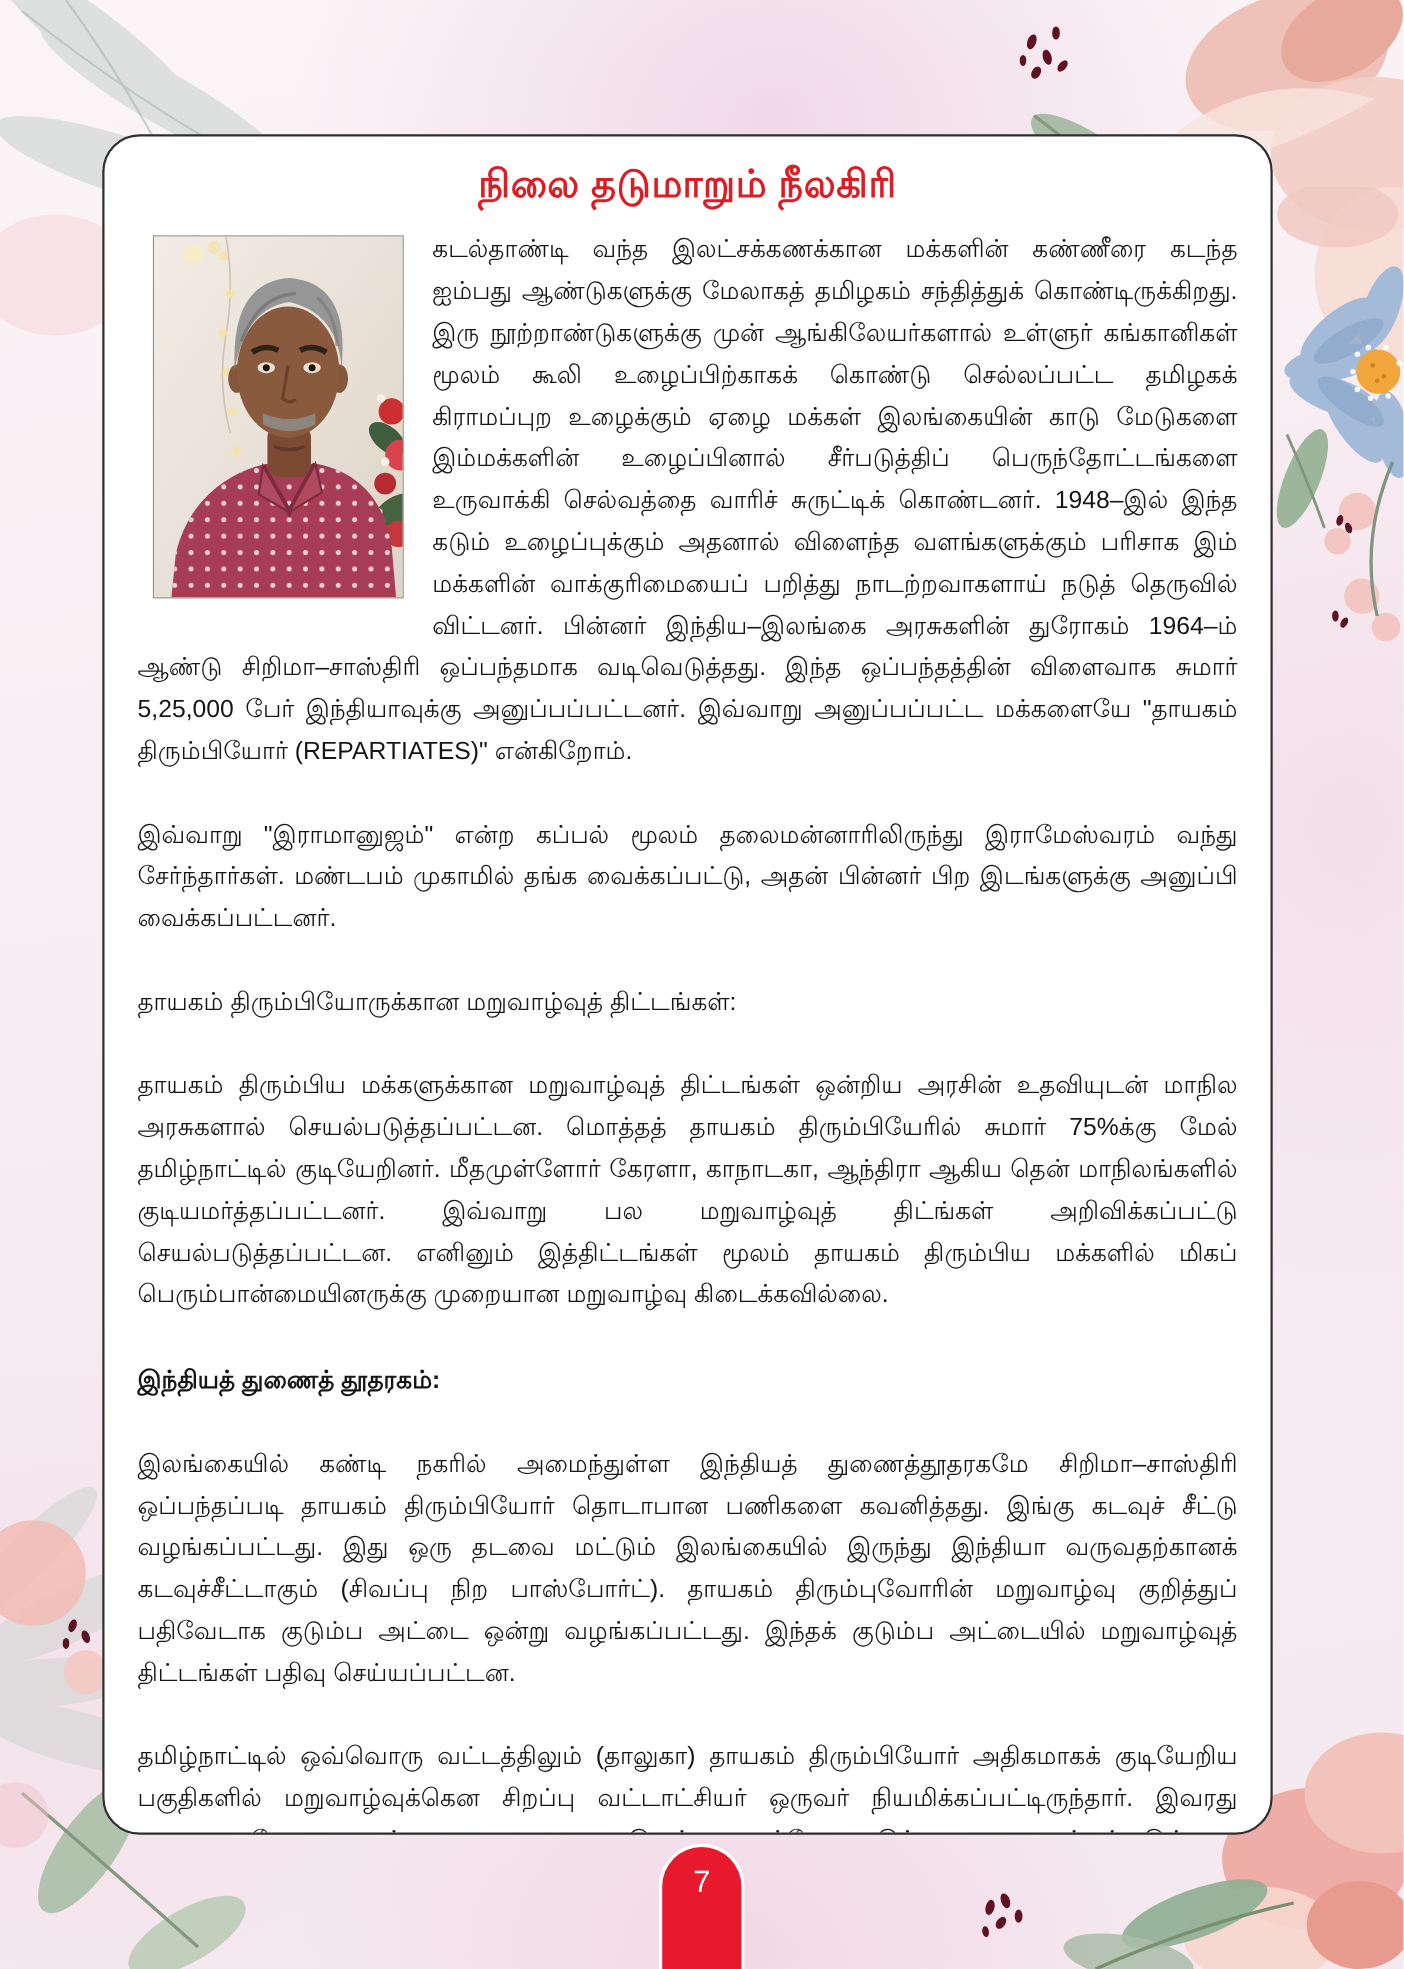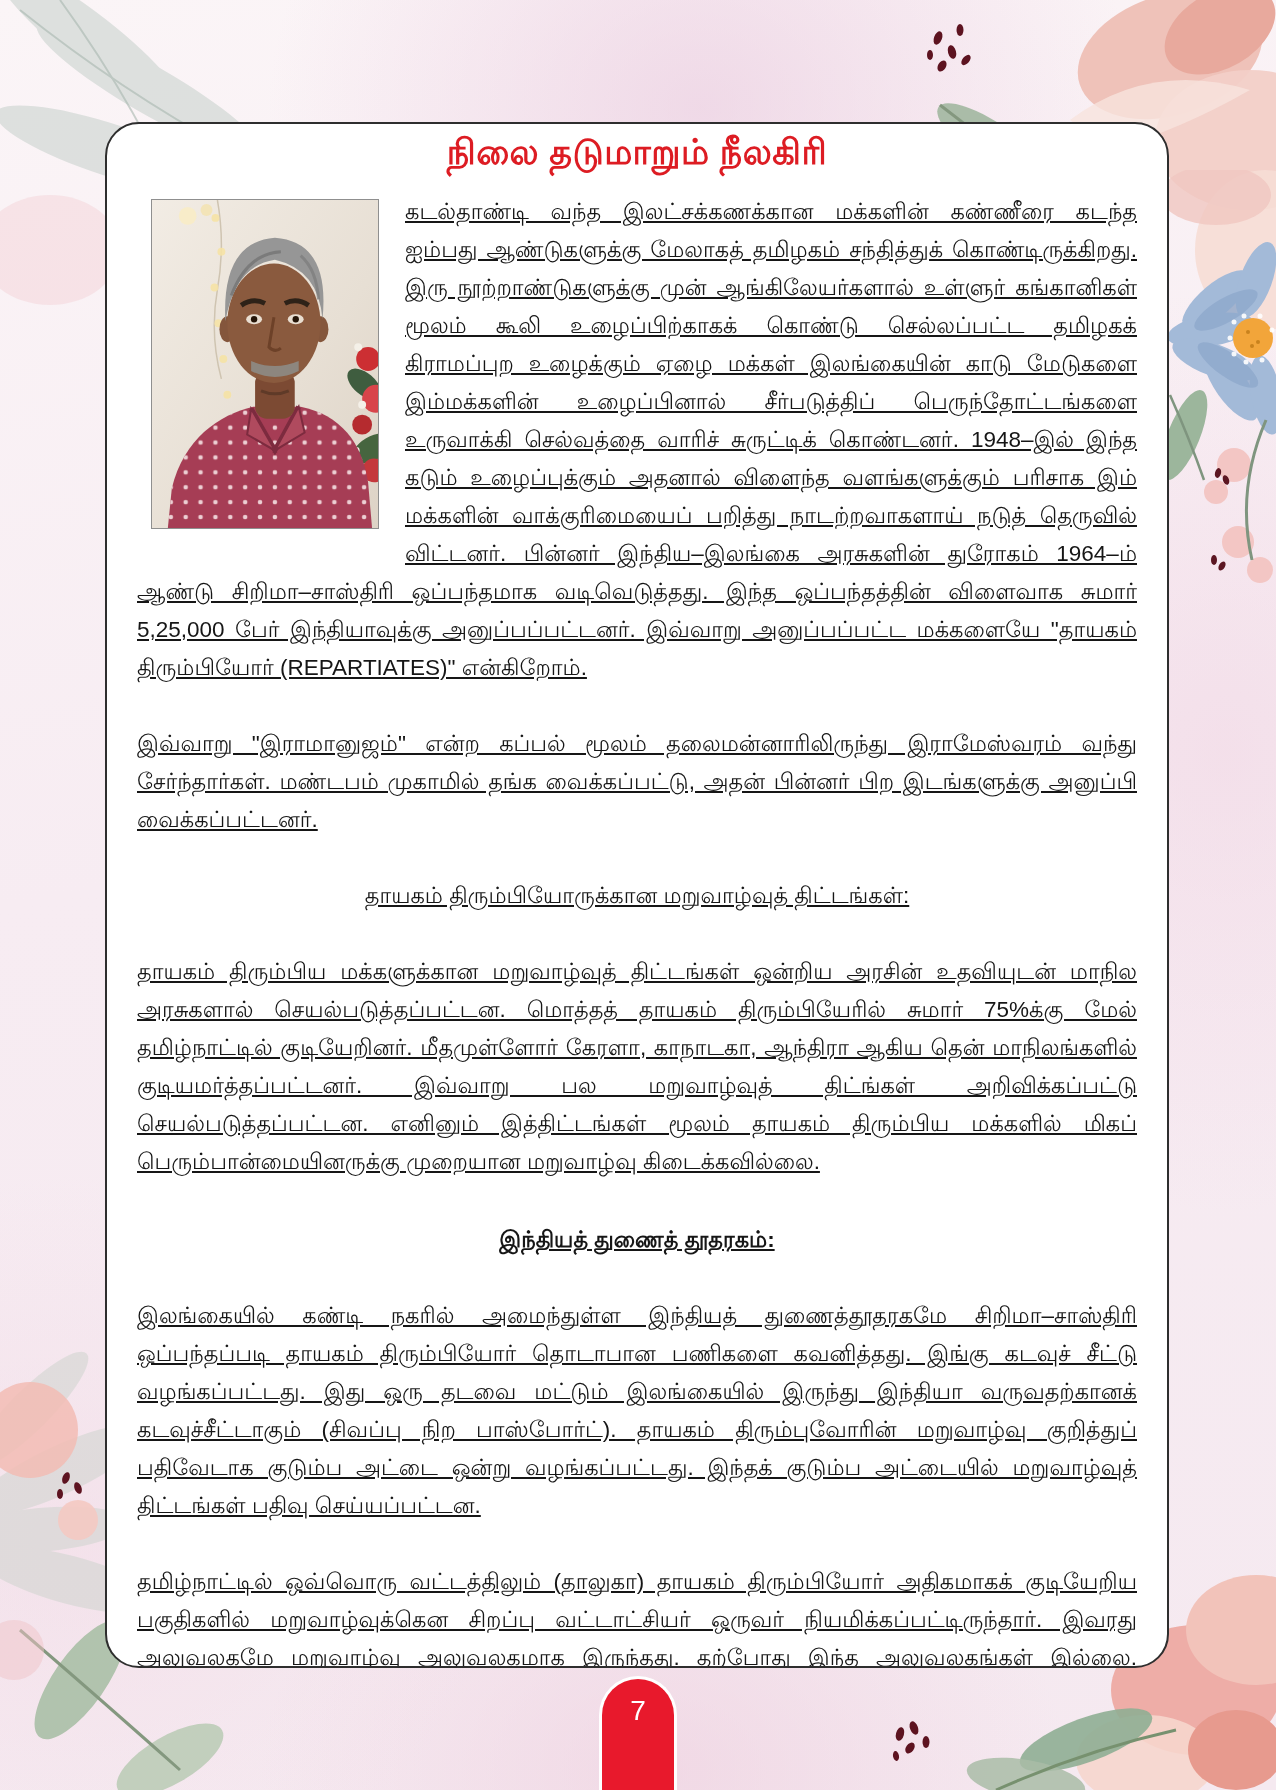--- a/index.html
+++ b/index.html
@@ -17,26 +17,26 @@
     background:
       radial-gradient(620px 520px at 55% 6%, rgba(231,196,219,.55), transparent 70%),
       radial-gradient(520px 640px at 96% 42%, rgba(240,211,226,.5), transparent 72%),
       radial-gradient(620px 520px at 6% 86%, rgba(242,219,230,.55), transparent 70%),
       radial-gradient(560px 420px at 52% 99%, rgba(238,206,222,.6), transparent 72%),
       linear-gradient(170deg,#fbf5f7 0%,#f7ecf2 45%,#f5e9f0 100%);
   }
   .decor{position:absolute;pointer-events:none;}
   .card{
     position:absolute;
-    left:105px; top:122px;
+    left:93px; top:122px;
     width:1064px; height:1546px;
     background:#ffffff;
     border:2.5px solid #2e2e2e;
     border-radius:34px;
-    padding:0 30px 18px 30px;
+    padding:16px 30px 18px 30px;
     overflow:hidden;
   }
   .page-title{
     text-align:center;
     color:var(--accent-red,#dd1c23);
     font-size:35px;
     font-weight:700;
     letter-spacing:.5px;
     margin:8px 0 16px 0;
   }
@@ -46,23 +46,23 @@
     text-align:justify;
   }
   .portrait{
     float:left;
     width:228px; height:330px;
     margin:6px 26px 8px 14px;
     border:1px solid #8f8f8f;
     background:#efe8df;
   }
   .portrait svg{display:block;width:100%;height:100%;}
-  .block{margin-top:38px;text-decoration:underline;}
+  .block{margin-top:38px;}
   .block:first-of-type{margin-top:0;}
-  .block.heading{text-align:center;}
+  .block.heading{text-align:left;}
   .block.heading.bold{font-weight:700;margin-top:40px;}
   .block.heading.normal{font-weight:400;}
   .page-badge{
     position:absolute;
     left:50%; top:1676px;
     transform:translateX(-50%);
     width:78px; height:114px;
     background:var(--badge-red,#e8192c);
     border:3px solid #ffffff;
     border-bottom:none;

